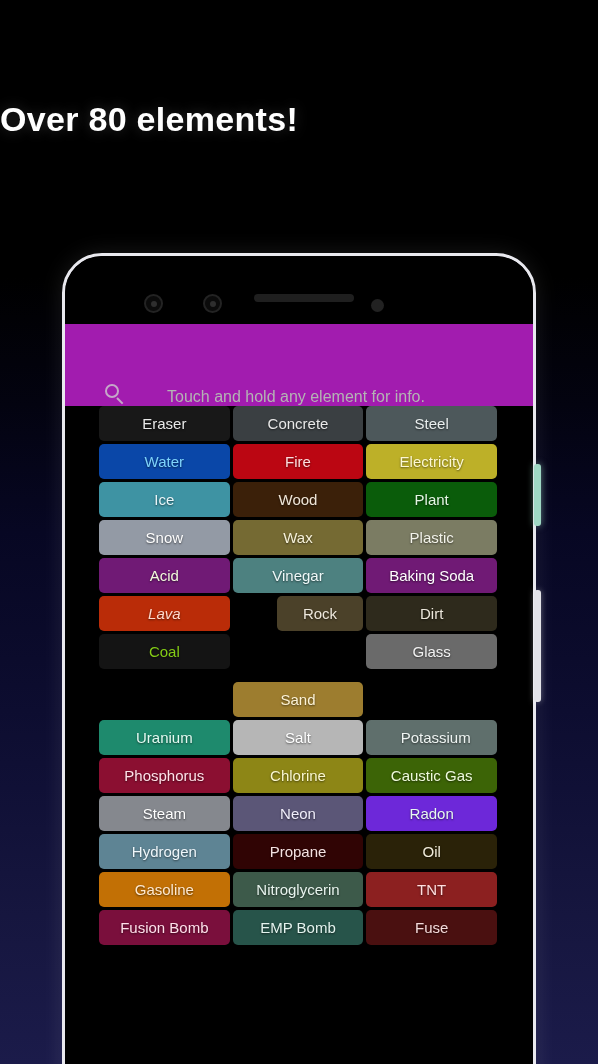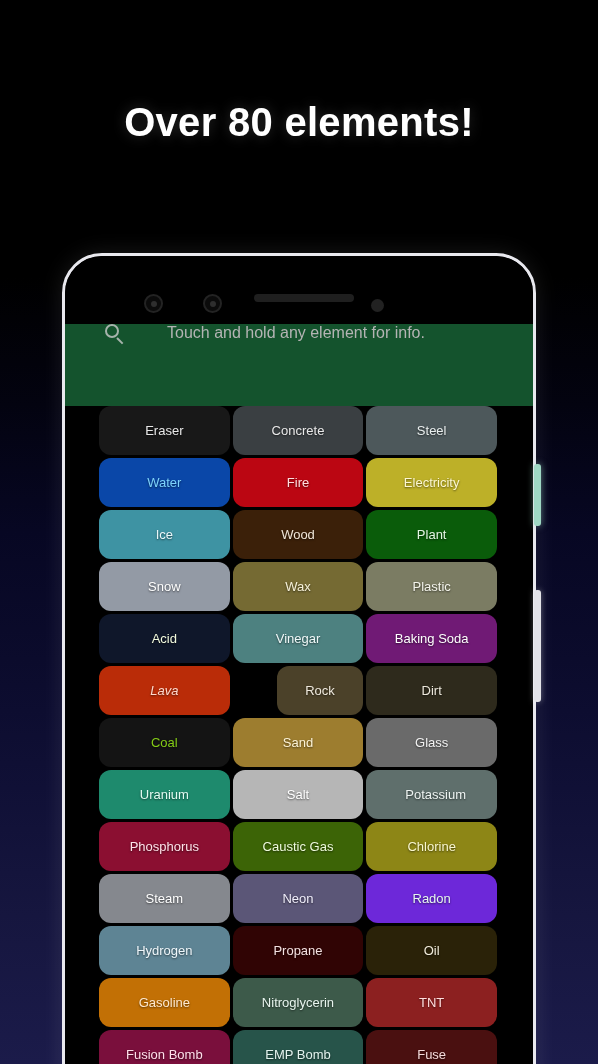--- a/index.html
+++ b/index.html
@@ -17,23 +17,23 @@
       #000000 26%,
       #030310 38%,
       #070723 50%,
       #0b0b2c 62%,
       #101036 74%,
       #16163f 86%,
       #1b1b4a 100%);
   }
   #headline{
     position:absolute;top:100px;left:0;width:598px;
-    text-align:center;
+    text-align:left;
     color:#ffffff;
-    font-size:40px;font-weight:bold;
+    font-size:34px;font-weight:bold;
     letter-spacing:0.3px;
     text-shadow:0 0 14px rgba(255,255,255,.18);
   }
   
   #phone{
     position:absolute;
     left:62px;top:253px;
     width:474px;height:830px;
     border:3px solid #e9e9ef;
     border-top-left-radius:40px;
@@ -72,22 +72,22 @@
     position:absolute;left:189px;top:38px;width:100px;height:8px;
     border-radius:4px;background:#1f1f1f;
   }
   #proximity-dot{
     position:absolute;left:306px;top:43px;width:13px;height:13px;
     border-radius:50%;background:#222;
   }
   
   #search-bar{
     position:relative;height:82px;
-    background:#14532d;
-    display:flex;align-items:flex-start;
+    background:#a21caf;
+    display:flex;align-items:flex-end;
   }
   #search-icon{margin-left:40px;width:22px;height:22px;position:relative;opacity:.78;}
   #search-icon .ring{
     position:absolute;left:0;top:0;width:14px;height:14px;
     border:2px solid #cfcfcf;border-radius:50%;box-sizing:border-box;
   }
   #search-icon .handle{
     position:absolute;left:12px;top:13px;width:8px;height:2px;
     background:#cfcfcf;transform:rotate(45deg);transform-origin:left center;
   }
@@ -96,25 +96,25 @@
   }
   
   #grid{
     position:absolute;left:34px;top:150px;
     width:398px;
     display:grid;
     grid-template-columns:repeat(3,1fr);
     gap:3px 3px;
   }
   .tile{
-    height:49px;
+    height:35px;
     display:flex;align-items:center;justify-content:center;
-    font-size:13px;
+    font-size:15px;
     box-sizing:border-box;
-    border-radius:12px;
+    border-radius:5px;
     text-shadow:0 1px 2px rgba(0,0,0,.55);
     cursor:pointer;
   }
 </style>
 </head>
 <body>
 
 <div id="backdrop"></div>
 
 <div id="headline">Over 80 elements!</div>
@@ -143,35 +143,35 @@
         <div class="tile" style="background: rgb(77, 88, 91); color: rgb(233, 238, 238);">Steel</div>
         <div class="tile" style="background: rgb(10, 71, 168); color: #7dd3fc;">Water</div>
         <div class="tile" style="background: rgb(187, 6, 18); color: rgb(255, 222, 222);">Fire</div>
         <div class="tile" style="background: rgb(189, 176, 40); color: rgb(253, 248, 210);">Electricity</div>
         <div class="tile" style="background: rgb(62, 147, 163); color: rgb(234, 247, 250);">Ice</div>
         <div class="tile" style="background: rgb(59, 32, 9); color: rgb(240, 230, 216);">Wood</div>
         <div class="tile" style="background: rgb(10, 92, 10); color: rgb(228, 246, 228);">Plant</div>
         <div class="tile" style="background: rgb(147, 154, 165); color: rgb(255, 255, 255);">Snow</div>
         <div class="tile" style="background: rgb(117, 106, 51); color: rgb(246, 241, 216);">Wax</div>
         <div class="tile" style="background: rgb(123, 124, 99); color: rgb(243, 243, 234);">Plastic</div>
-        <div class="tile" style="background: #0f172a; color: rgb(242, 250, 221);">Acid</div>
+        <div class="tile" style="background: #701a75; color: rgb(242, 250, 221);">Acid</div>
         <div class="tile" style="background: rgb(77, 129, 128); color: rgb(238, 248, 248);">Vinegar</div>
         <div class="tile" style="background: #701a75; color: rgb(255, 255, 255);">Baking Soda</div>
         <div class="tile" style="background: rgb(186, 44, 8); color: rgb(255, 217, 204); font-style: italic;">Lava</div>
         <div class="tile" style="background: rgb(75, 65, 41); color: rgb(239, 233, 221); margin-left: 44px;">Rock</div>
         <div class="tile" style="background: rgb(46, 42, 28); color: rgb(236, 231, 219);">Dirt</div>
         <div class="tile" style="background: rgb(20, 20, 20); color: #84cc16;">Coal</div>
-        <div class="tile" style="background: rgb(157, 125, 47); color: rgb(253, 243, 214);">Sand</div>
+        <div class="tile" style="background: rgb(157, 125, 47); color: rgb(253, 243, 214); margin-top: 48px;">Sand</div>
         <div class="tile" style="background: rgb(106, 106, 106); color: rgb(242, 242, 242);">Glass</div>
         <div class="tile" style="background: rgb(30, 138, 109); color: rgb(227, 251, 242);">Uranium</div>
         <div class="tile" style="background: rgb(182, 182, 182); color: rgb(255, 255, 255);">Salt</div>
         <div class="tile" style="background: rgb(95, 111, 108); color: rgb(238, 244, 242); padding-left: 8px;">Potassium</div>
         <div class="tile" style="background: rgb(139, 15, 49); color: rgb(255, 226, 233);">Phosphorus</div>
+        <div class="tile" style="background: rgb(141, 134, 22); color: rgb(250, 247, 207);">Chlorine</div>
         <div class="tile" style="background: rgb(60, 100, 6); color: rgb(238, 250, 220);">Caustic Gas</div>
-        <div class="tile" style="background: rgb(141, 134, 22); color: rgb(250, 247, 207);">Chlorine</div>
         <div class="tile" style="background: rgb(133, 136, 142); color: rgb(255, 255, 255);">Steam</div>
         <div class="tile" style="background: rgb(91, 86, 119); color: rgb(240, 238, 251);">Neon</div>
         <div class="tile" style="background: #6d28d9; color: rgb(230, 247, 241);">Radon</div>
         <div class="tile" style="background: rgb(94, 132, 148); color: rgb(239, 247, 251);">Hydrogen</div>
         <div class="tile" style="background: rgb(48, 4, 4); color: rgb(244, 225, 225);">Propane</div>
         <div class="tile" style="background: rgb(42, 34, 8); color: rgb(241, 236, 219);">Oil</div>
         <div class="tile" style="background: rgb(194, 112, 5); color: rgb(255, 233, 207);">Gasoline</div>
         <div class="tile" style="background: rgb(61, 90, 74); color: rgb(232, 244, 238);">Nitroglycerin</div>
         <div class="tile" style="background: rgb(140, 32, 32); color: rgb(255, 222, 222);">TNT</div>
         <div class="tile" style="background: rgb(122, 15, 60); color: rgb(255, 223, 234);">Fusion Bomb</div>

